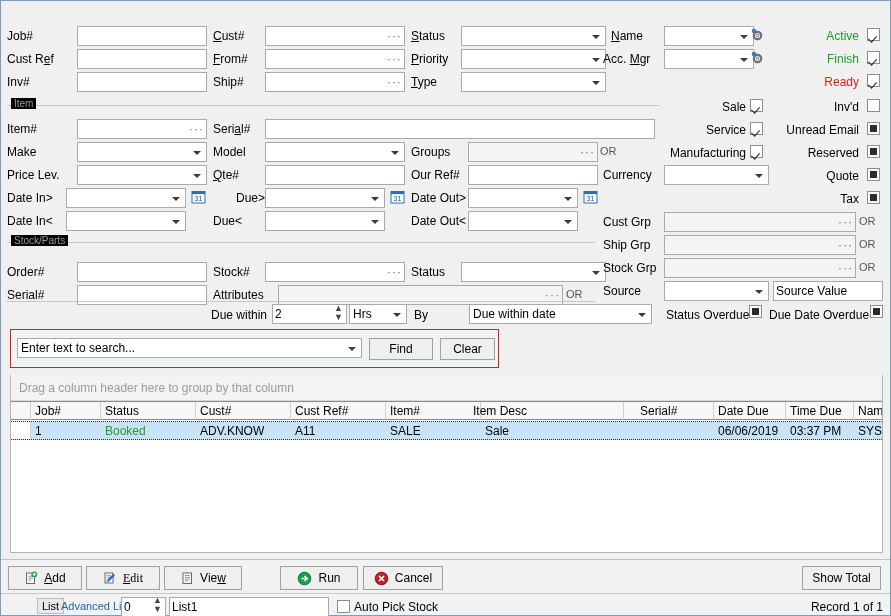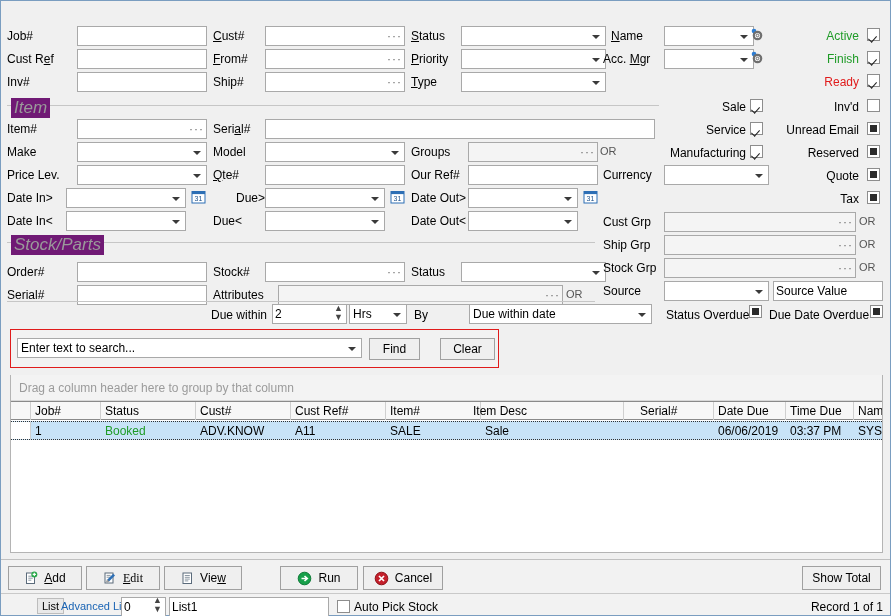--- a/index.html
+++ b/index.html
@@ -73,21 +73,21 @@
   .cb.checked::after{
     content:""; position:absolute; left:2px; top:5px; width:4px; height:7px;
     border:solid #222; border-width:0 1.6px 1.6px 0; transform: rotate(42deg);
   }
   .cb.indet::after{
     content:""; position:absolute; left:2px; top:2px; width:7px; height:7px; background:#2b2b2b;
   }
 
   
   .gbox { position:absolute; border-top:1px solid #c6c6c6; }
-  .gcap { position:absolute; font-size:17px; color:#9a9a9a; background:#701a75; padding:0 3px;font-style:italic; }
+  .gcap { position:absolute; font-size:10px; color:#9a9a9a; background:#000000; padding:0 3px; }
 
   
   .searchpanel {
     position:absolute; left:9px; top:328px; width:489px; height:39px;
     border:1px solid #e01b1b; background:#f2f2f2;
   }
   .btn {
     position:absolute; border:1px solid #a0a0a0; background:#efefef;
     height:22px; font-size:12px; display:flex; align-items:center; justify-content:center; gap:5px;
     color:#000;
@@ -323,21 +323,21 @@
 
   <div class="lbl" style="left:665px; top:307px;">Status Overdue</div>
   <div class="cb indet" style="left:748px; top:304px;"></div>
   <div class="lbl" style="left:768px; top:307px;">Due Date Overdue</div>
   <div class="cb indet" style="left:869px; top:304px;"></div>
 
   <div class="searchpanel">
     <div class="combo" style="left:6px; top:8px; width:345px;">
       <span>Enter text to search...</span>
     </div>
-    <div class="btn" style="left:358px; top:8px; width:51px;">
+    <div class="btn" style="left:358px; top:8px; width:64px;">
       <span>Find</span>
     </div>
     <div class="btn" style="left:429px; top:8px; width:55px;">
       <span>Clear</span>
     </div>
   </div>
 
   <div class="gridwrap">
     <div class="groupbar">Drag a column header here to group by that column</div>
 

